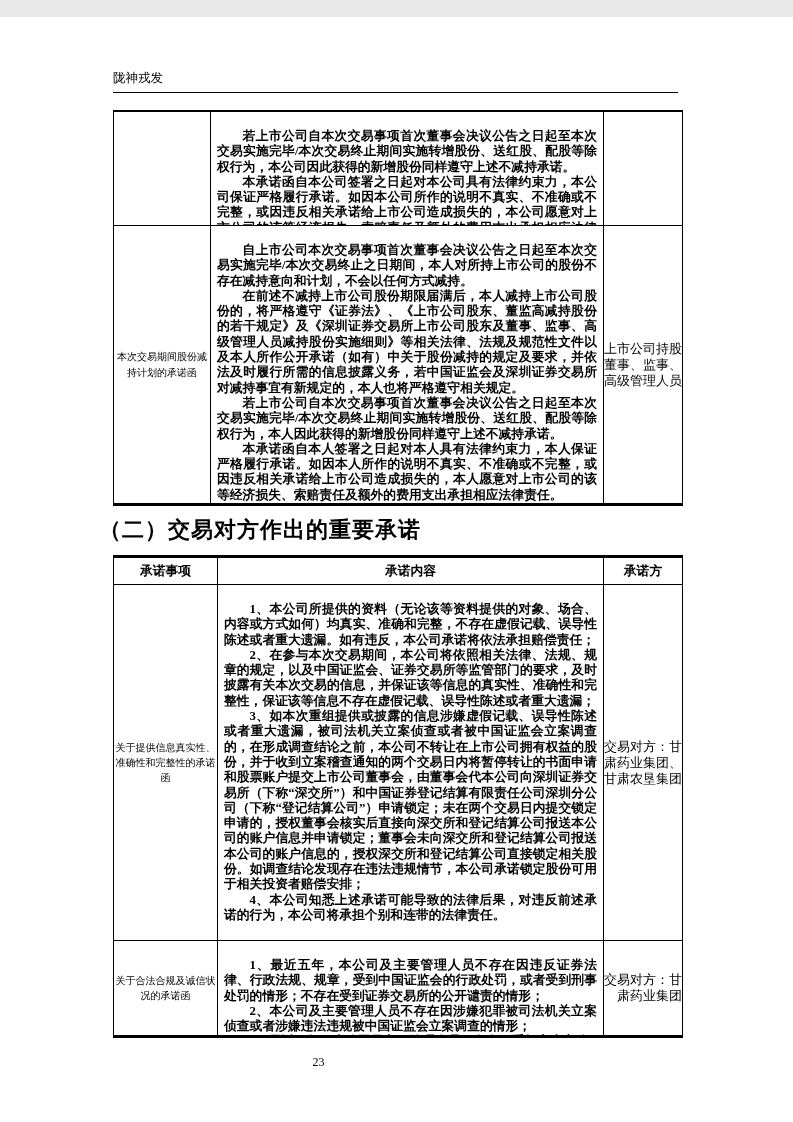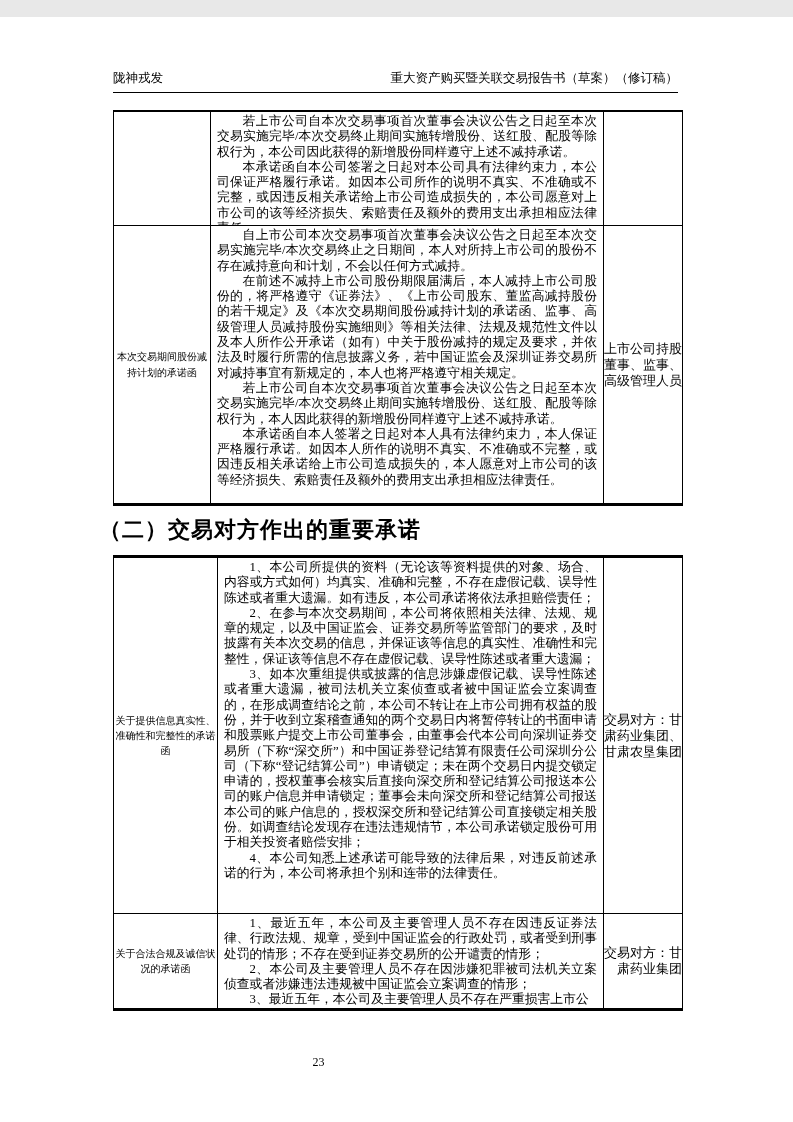--- a/index.html
+++ b/index.html
@@ -16,21 +16,21 @@
   .t { border-collapse:collapse; table-layout:fixed; width:569px; }
   .t td, .t th { border:1px solid #000; vertical-align:middle; padding:0; }
   .t1 { position:absolute; left:113px; top:93px; border-top:2px solid #000; }
   .t1 tr.lastrow td { border-bottom:3px solid #000; }
   .t2 { position:absolute; left:113px; top:538px; border-top:3px solid #000; }
   .t2 tr.lastrow td { border-bottom:3px solid #000; }
   .t2 th { font-weight:bold; font-size:12.8px; height:26px; text-align:center; }
   .item { font-size:10px; text-align:center; padding:2px; line-height:15.3px; }
   .party { font-size:13px; text-align:right; padding:0 3px; line-height:16px; }
   .mid { vertical-align:top; }
-  .box { overflow:hidden; box-sizing:border-box; padding:2px 6px; }
+  .box { overflow:hidden; box-sizing:border-box; padding:17px 6px;font-weight:bold; }
   .box p { margin:0; text-indent:2em; text-align:justify; font-size:12.8px; line-height:15.3px; }
   .h-r1t1 { height:113px; }
   .h-r2t1 { height:277px; }
   .h-r1t2 { height:355px; }
   .h-r2t2 { height:94px; }
   .section-heading {
     position:absolute; left:99px; top:498px; width:580px;
     font-family:"Liberation Sans","DejaVu Sans",sans-serif;
     font-weight:bold; font-size:22px; letter-spacing:1px;
   }
@@ -39,21 +39,20 @@
     text-align:center; font-size:12px;
   }
 </style>
 </head>
 <body>
 
 <div class="page">
 
   <div class="pagehead">
     <span>陇神戎发</span>
-    <span>重大资产购买暨关联交易报告书（草案）（修订稿）</span>
   </div>
 
   <table class="t t1">
     <colgroup>
         <col style="width:97px">
         <col style="width:393px">
         <col style="width:79px">
       </colgroup>
     <tbody>
       <tr>
@@ -64,39 +63,44 @@
             <p>本承诺函自本公司签署之日起对本公司具有法律约束力，本公司保证严格履行承诺。如因本公司所作的说明不真实、不准确或不完整，或因违反相关承诺给上市公司造成损失的，本公司愿意对上市公司的该等经济损失、索赔责任及额外的费用支出承担相应法律责任。</p>
           </div>
         </td>
         <td class="party"></td>
       </tr>
       <tr class="lastrow">
         <td class="item">本次交易期间股份减持计划的承诺函</td>
         <td class="mid">
           <div class="box h-r2t1">
             <p>自上市公司本次交易事项首次董事会决议公告之日起至本次交易实施完毕/本次交易终止之日期间，本人对所持上市公司的股份不存在减持意向和计划，不会以任何方式减持。</p>
-            <p>在前述不减持上市公司股份期限届满后，本人减持上市公司股份的，将严格遵守《证券法》、《上市公司股东、董监高减持股份的若干规定》及《本次交易期间股份减持计划的承诺函、监事、高级管理人员减持股份实施细则》等相关法律、法规及规范性文件以及本人所作公开承诺（如有）中关于股份减持的规定及要求，并依法及时履行所需的信息披露义务，若中国证监会及深圳证券交易所对减持事宜有新规定的，本人也将严格遵守相关规定。</p>
+            <p>在前述不减持上市公司股份期限届满后，本人减持上市公司股份的，将严格遵守《证券法》、《上市公司股东、董监高减持股份的若干规定》及《深圳证券交易所上市公司股东及董事、监事、高级管理人员减持股份实施细则》等相关法律、法规及规范性文件以及本人所作公开承诺（如有）中关于股份减持的规定及要求，并依法及时履行所需的信息披露义务，若中国证监会及深圳证券交易所对减持事宜有新规定的，本人也将严格遵守相关规定。</p>
             <p>若上市公司自本次交易事项首次董事会决议公告之日起至本次交易实施完毕/本次交易终止期间实施转增股份、送红股、配股等除权行为，本人因此获得的新增股份同样遵守上述不减持承诺。</p>
             <p>本承诺函自本人签署之日起对本人具有法律约束力，本人保证严格履行承诺。如因本人所作的说明不真实、不准确或不完整，或因违反相关承诺给上市公司造成损失的，本人愿意对上市公司的该等经济损失、索赔责任及额外的费用支出承担相应法律责任。</p>
           </div>
         </td>
         <td class="party">上市公司持股董事、监事、高级管理人员</td>
       </tr>
     </tbody>
   </table>
 
   <div class="section-heading">（二）交易对方作出的重要承诺</div>
 
   <table class="t t2">
     <colgroup>
         <col style="width:104px">
         <col style="width:386px">
         <col style="width:79px">
       </colgroup>
     <tbody>
+      <tr>
+        <th>承诺事项</th>
+        <th>承诺内容</th>
+        <th>承诺方</th>
+      </tr>
       <tr>
         <td class="item">关于提供信息真实性、准确性和完整性的承诺函</td>
         <td class="mid">
           <div class="box h-r1t2">
             <p>1、本公司所提供的资料（无论该等资料提供的对象、场合、内容或方式如何）均真实、准确和完整，不存在虚假记载、误导性陈述或者重大遗漏。如有违反，本公司承诺将依法承担赔偿责任；</p>
             <p>2、在参与本次交易期间，本公司将依照相关法律、法规、规章的规定，以及中国证监会、证券交易所等监管部门的要求，及时披露有关本次交易的信息，并保证该等信息的真实性、准确性和完整性，保证该等信息不存在虚假记载、误导性陈述或者重大遗漏；</p>
             <p>3、如本次重组提供或披露的信息涉嫌虚假记载、误导性陈述或者重大遗漏，被司法机关立案侦查或者被中国证监会立案调查的，在形成调查结论之前，本公司不转让在上市公司拥有权益的股份，并于收到立案稽查通知的两个交易日内将暂停转让的书面申请和股票账户提交上市公司董事会，由董事会代本公司向深圳证券交易所（下称“深交所”）和中国证券登记结算有限责任公司深圳分公司（下称“登记结算公司”）申请锁定；未在两个交易日内提交锁定申请的，授权董事会核实后直接向深交所和登记结算公司报送本公司的账户信息并申请锁定；董事会未向深交所和登记结算公司报送本公司的账户信息的，授权深交所和登记结算公司直接锁定相关股份。如调查结论发现存在违法违规情节，本公司承诺锁定股份可用于相关投资者赔偿安排；</p>
             <p>4、本公司知悉上述承诺可能导致的法律后果，对违反前述承诺的行为，本公司将承担个别和连带的法律责任。</p>
           </div>
         </td>

